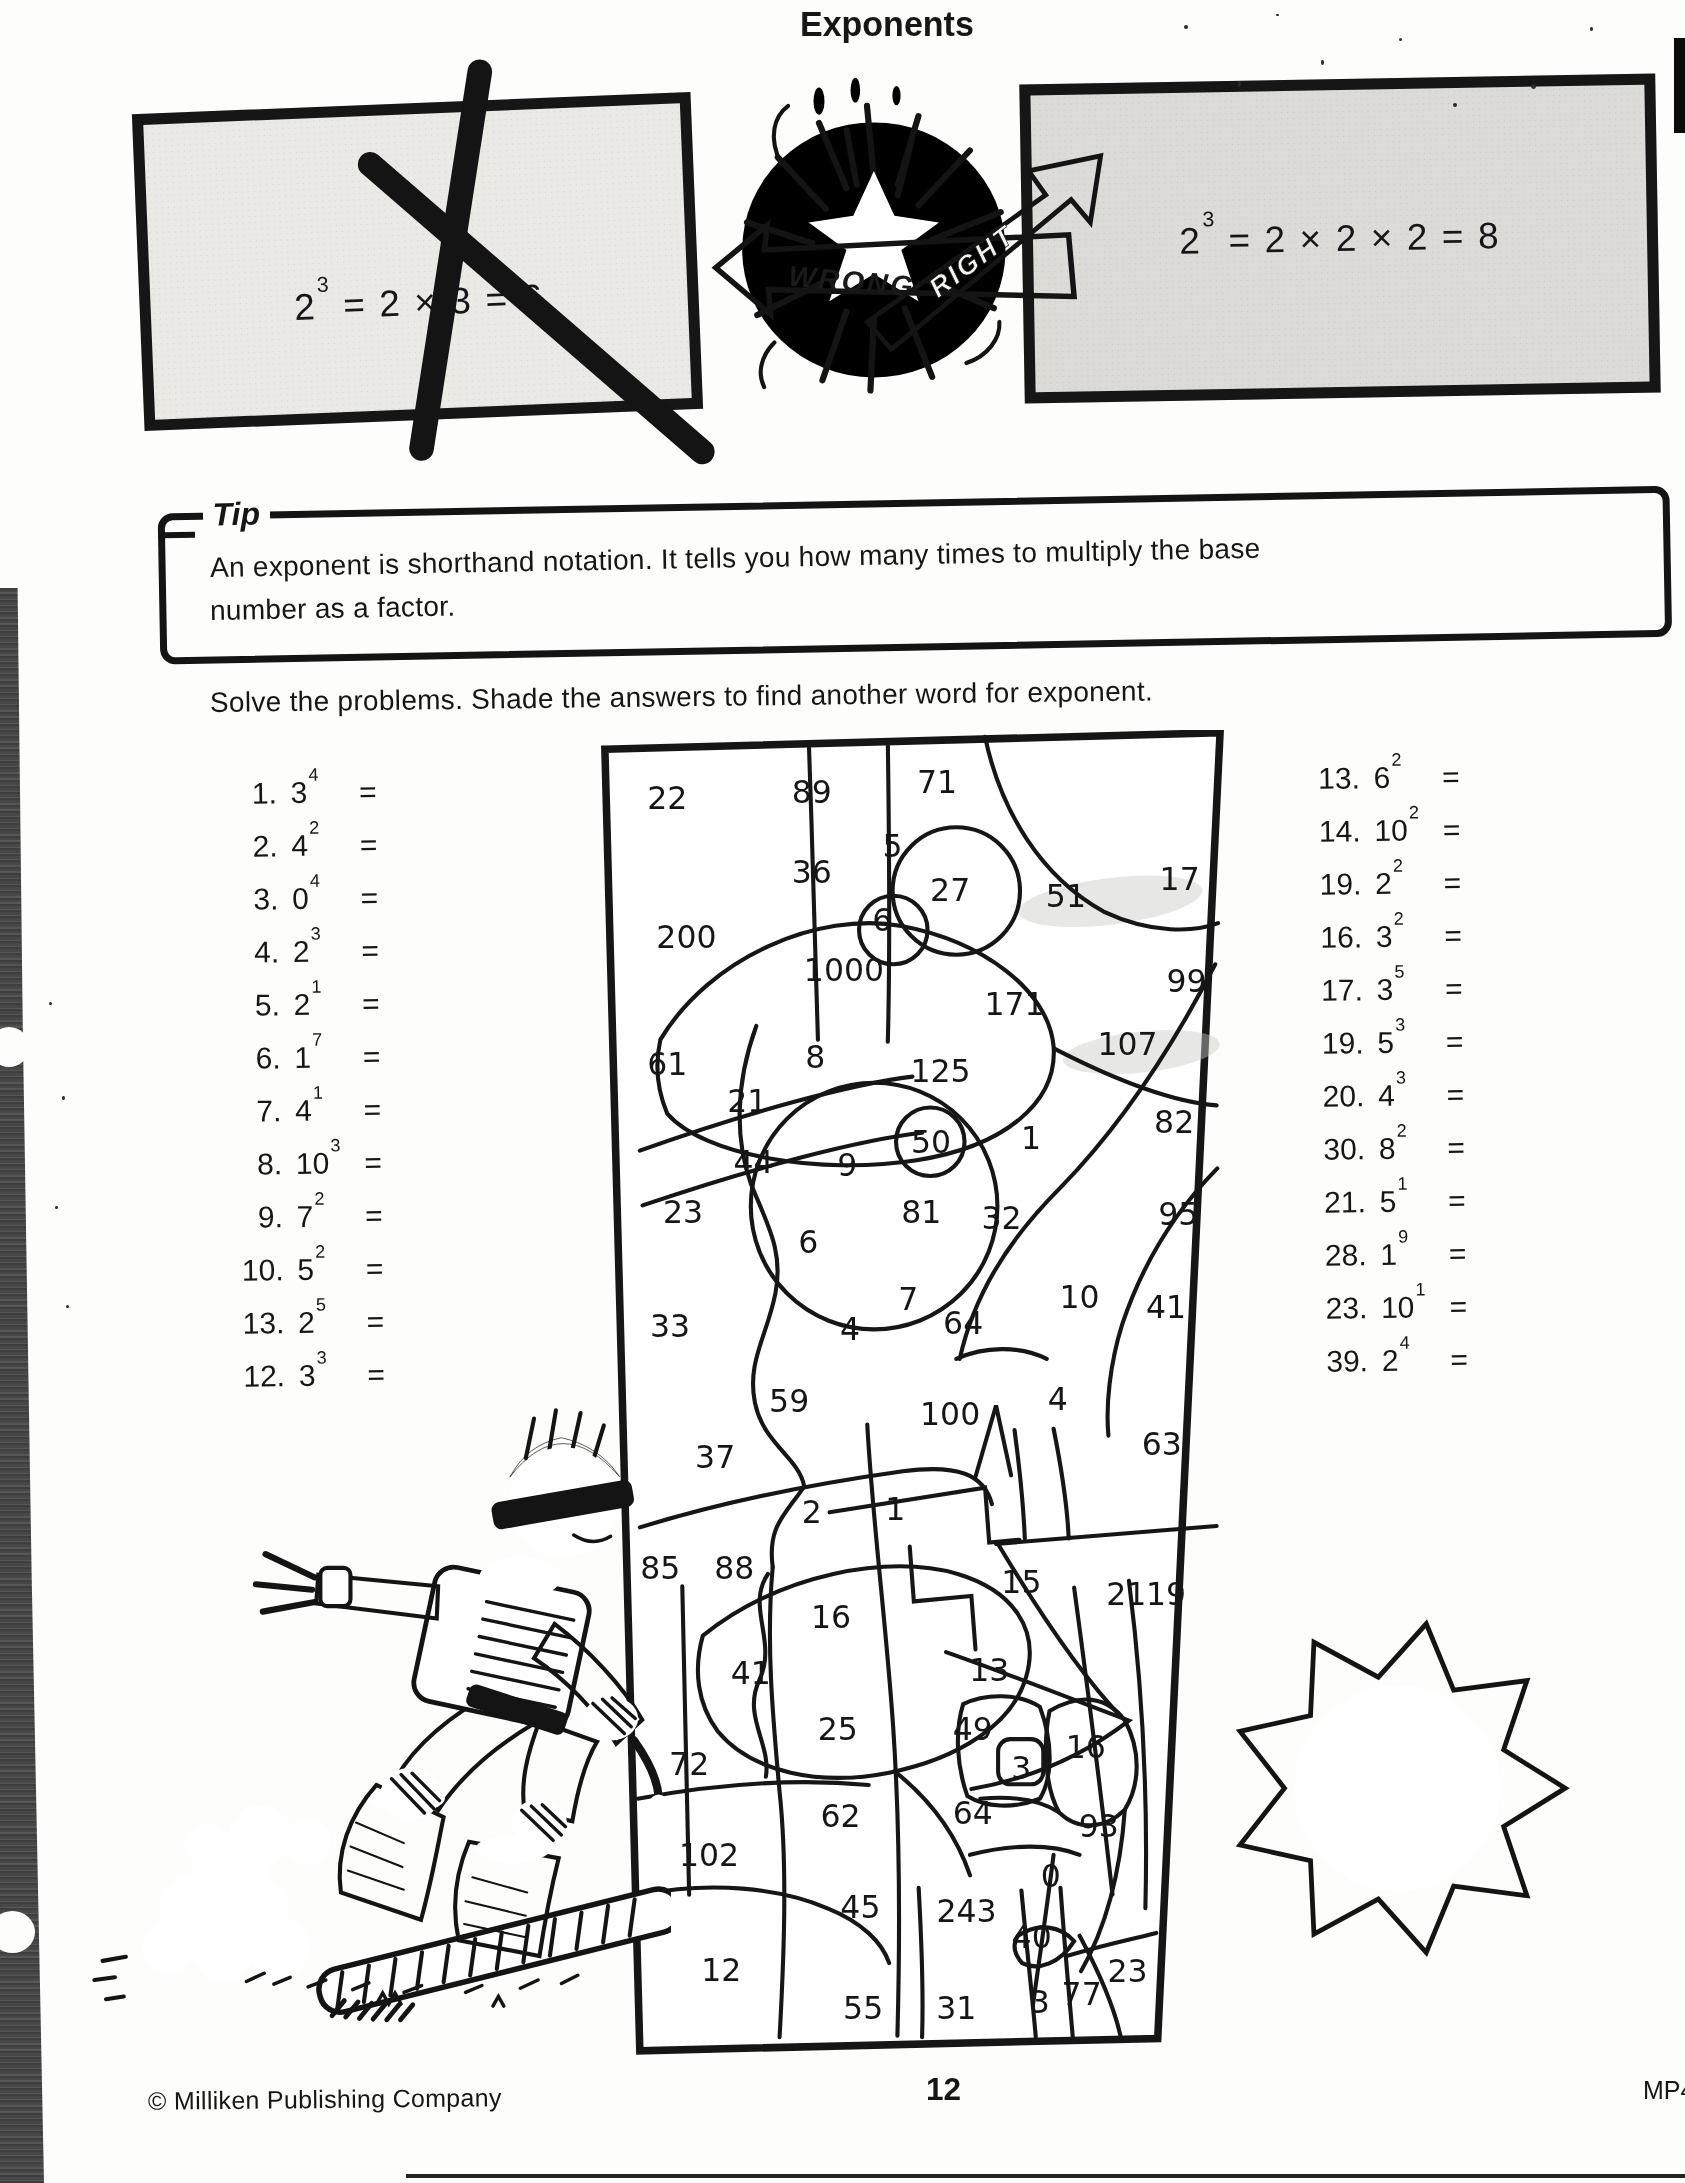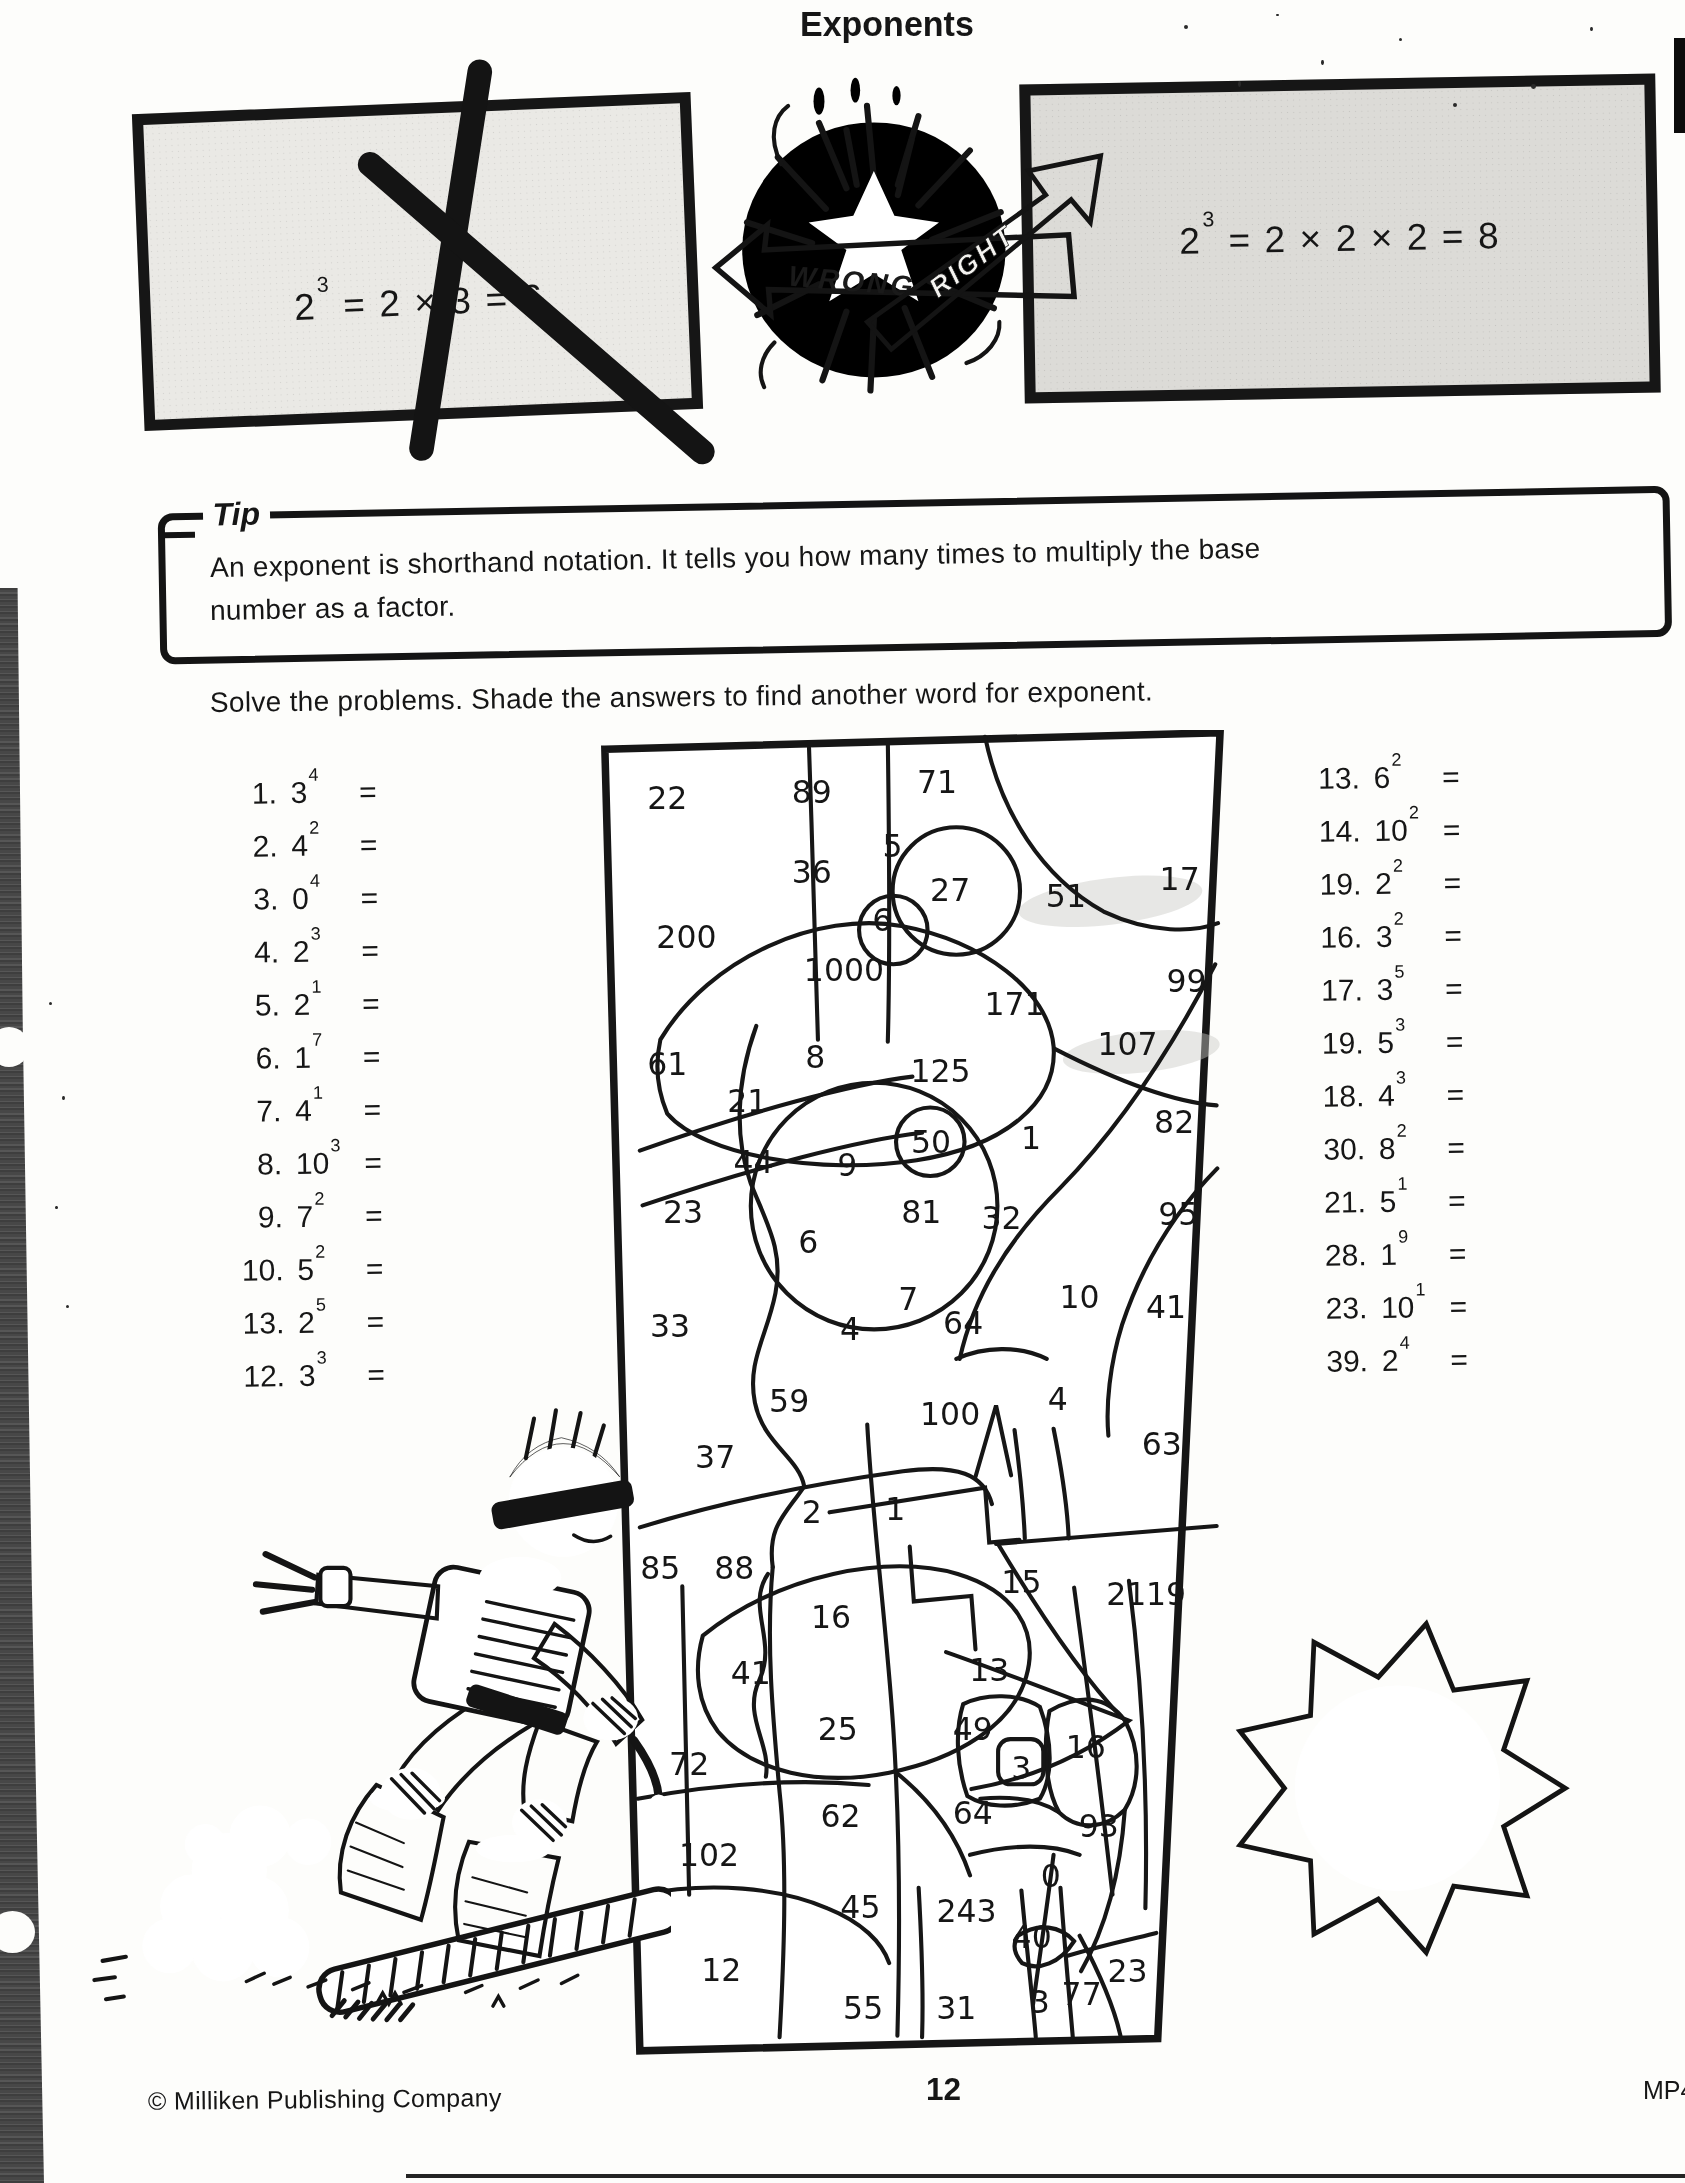--- a/index.html
+++ b/index.html
@@ -251,21 +251,21 @@
       <span class="pl">17.</span>
       <span class="pb">3<sup>5</sup></span>
       <span class="pe">=</span>
     </div>
     <div class="prob">
       <span class="pl">19.</span>
       <span class="pb">5<sup>3</sup></span>
       <span class="pe">=</span>
     </div>
     <div class="prob">
-      <span class="pl">18.</span>
+      <span class="pl">20.</span>
       <span class="pb">4<sup>3</sup></span>
       <span class="pe">=</span>
     </div>
     <div class="prob">
       <span class="pl">30.</span>
       <span class="pb">8<sup>2</sup></span>
       <span class="pe">=</span>
     </div>
     <div class="prob">
       <span class="pl">21.</span>

